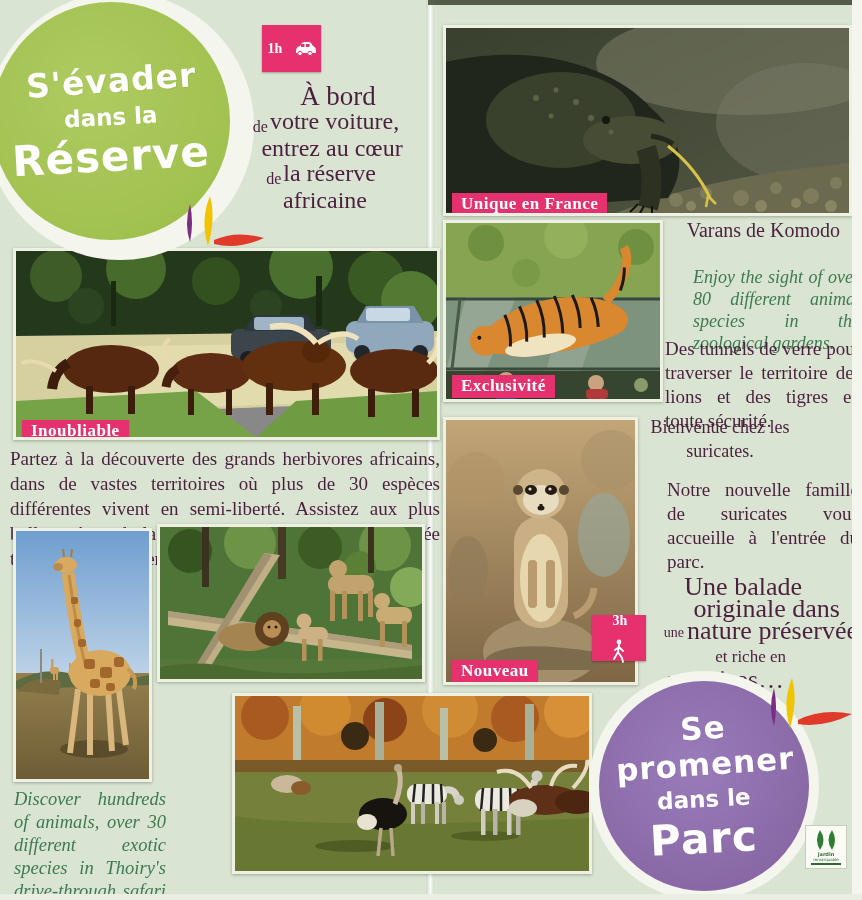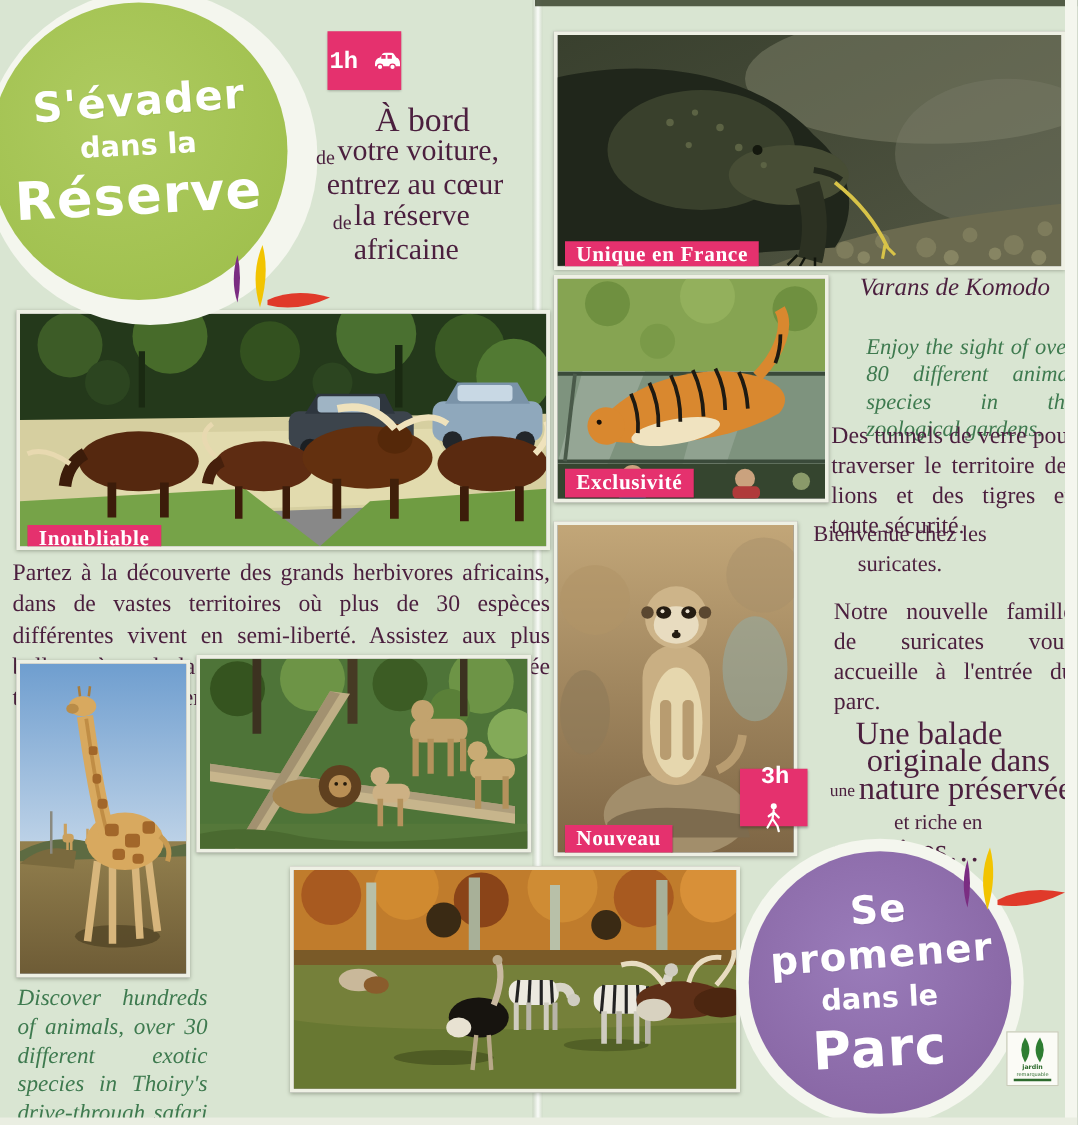--- a/index.html
+++ b/index.html
@@ -20,21 +20,21 @@
 
   
   .ribbon{position:absolute;background:var(--pink,#e5316e);color:#fff;
     font-family:"Liberation Serif",serif;font-weight:bold;font-size:17px;
     padding:1px 9px 2px 9px;white-space:nowrap;letter-spacing:.5px;
     box-shadow:0 1px 1px rgba(0,0,0,.25);}
 
   
   .badge{position:absolute;background:var(--pink,#e5316e);color:#fff;display:flex;
     align-items:center;justify-content:center;box-shadow:0 1px 2px rgba(0,0,0,.3);}
-  .badge .dur{font-family:Liberation Mono, monospace;font-weight:bold;font-size:19px;padding:0 6px 0 8px;}
+  .badge .dur{font-family:Liberation Serif, serif;font-weight:bold;font-size:14px;padding:0 6px 0 8px;}
   .badge .sep{width:2px;align-self:stretch;margin:5px 0;background:#fff;}
   .badge .bicon{padding:0 7px 0 6px;display:flex;align-items:center;}
   .ring{position:absolute;border-radius:50%;background:#f4f6ee;}
   .bubble{position:absolute;border-radius:50%;display:flex;flex-direction:column;
     align-items:center;justify-content:center;color:#fff;text-align:center;
     font-family:"DejaVu Sans",sans-serif;font-weight:bold;}
   .bubble-green{background:radial-gradient(circle at 42% 38%, #aecb60, #9cbd49);}
   .bubble-purple{background:radial-gradient(circle at 45% 40%, #9a7cba, #83609e);}
   .bub1{font-size:33px;transform:rotate(-4deg);letter-spacing:1px;text-shadow:1px 1px 0 rgba(0,0,0,.04);}
   .bub2{font-size:23px;transform:rotate(-3deg);margin-top:4px;}
@@ -54,21 +54,21 @@
   .intro .de{font-size:16px;display:inline-block;transform:translateY(3px);margin-right:2px;}
 
   .balade{left:612px;top:576px;width:248px;text-align:right;line-height:22px;}
   .balade .b1{font-size:26px;padding-right:58px;}
   .balade .b2{font-size:26px;padding-right:20px;}
   .balade .b3{font-size:26px;padding-right:2px;}
   .balade .b3 .une{font-size:14px;display:inline-block;transform:translateY(-2px);margin-right:3px;}
   .balade .b4{font-size:17px;padding-right:74px;}
   .balade .b5{font-size:26px;padding-right:76px;line-height:24px;}
 
-  .caption{font-size:20px;font-style:italic;}
+  .caption{font-size:20px;}
 
   
   .logo-box{position:absolute;left:805px;top:825px;width:42px;height:44px;background:#fbfbf6;
     border:1px solid #c8ccb8;display:flex;flex-direction:column;align-items:center;padding-top:3px;box-sizing:border-box;}
   .logo-box .lg1{font-family:"DejaVu Sans",sans-serif;font-weight:bold;font-size:5px;color:#2e6b2e;line-height:6px;}
   .logo-box .lg2{font-family:"DejaVu Sans",sans-serif;font-size:4px;color:#2e6b2e;line-height:5px;}
   .logo-box .lgbar{width:30px;height:2px;background:#2e6b2e;margin-top:1px;}
 </style>
 </head>
 <body>

